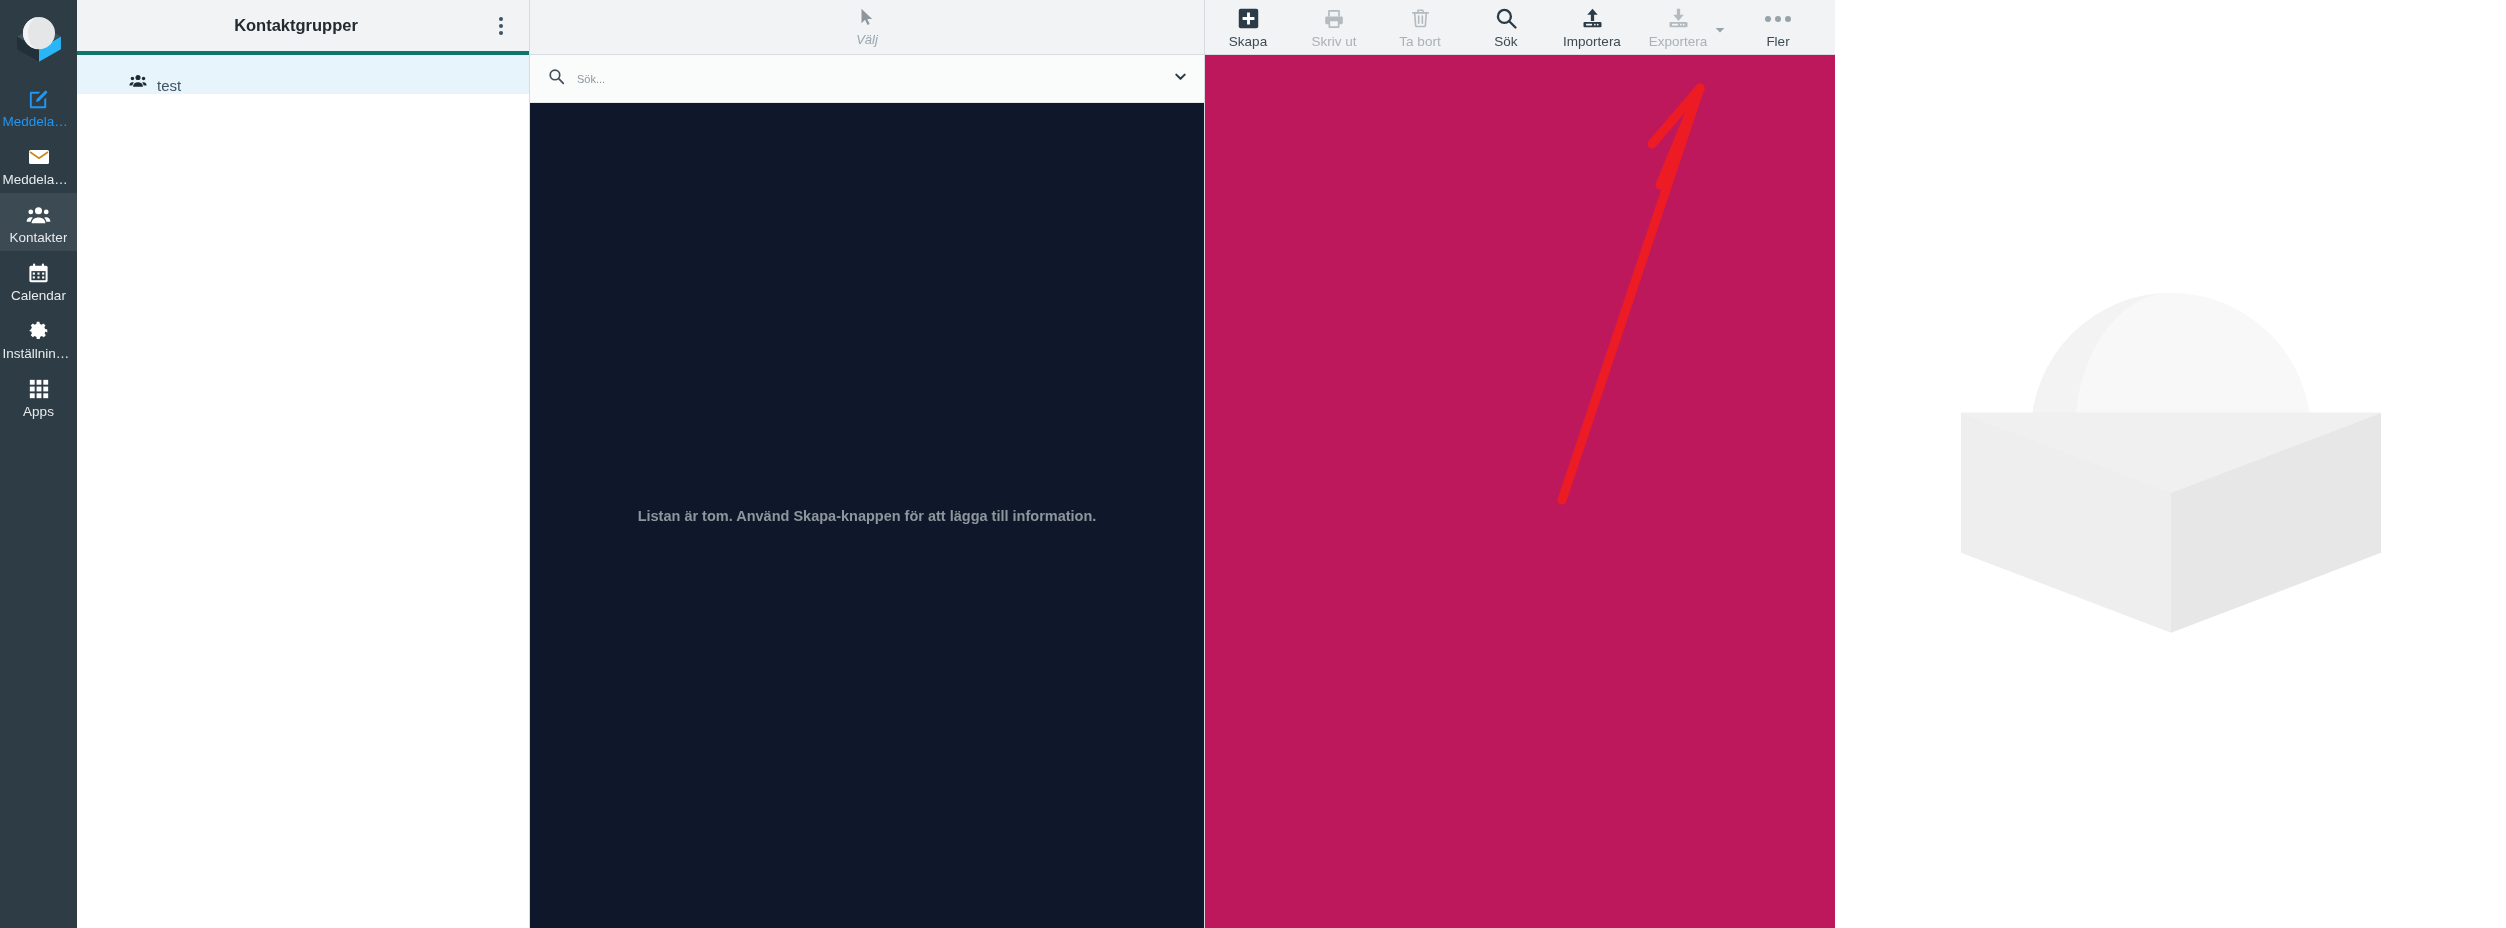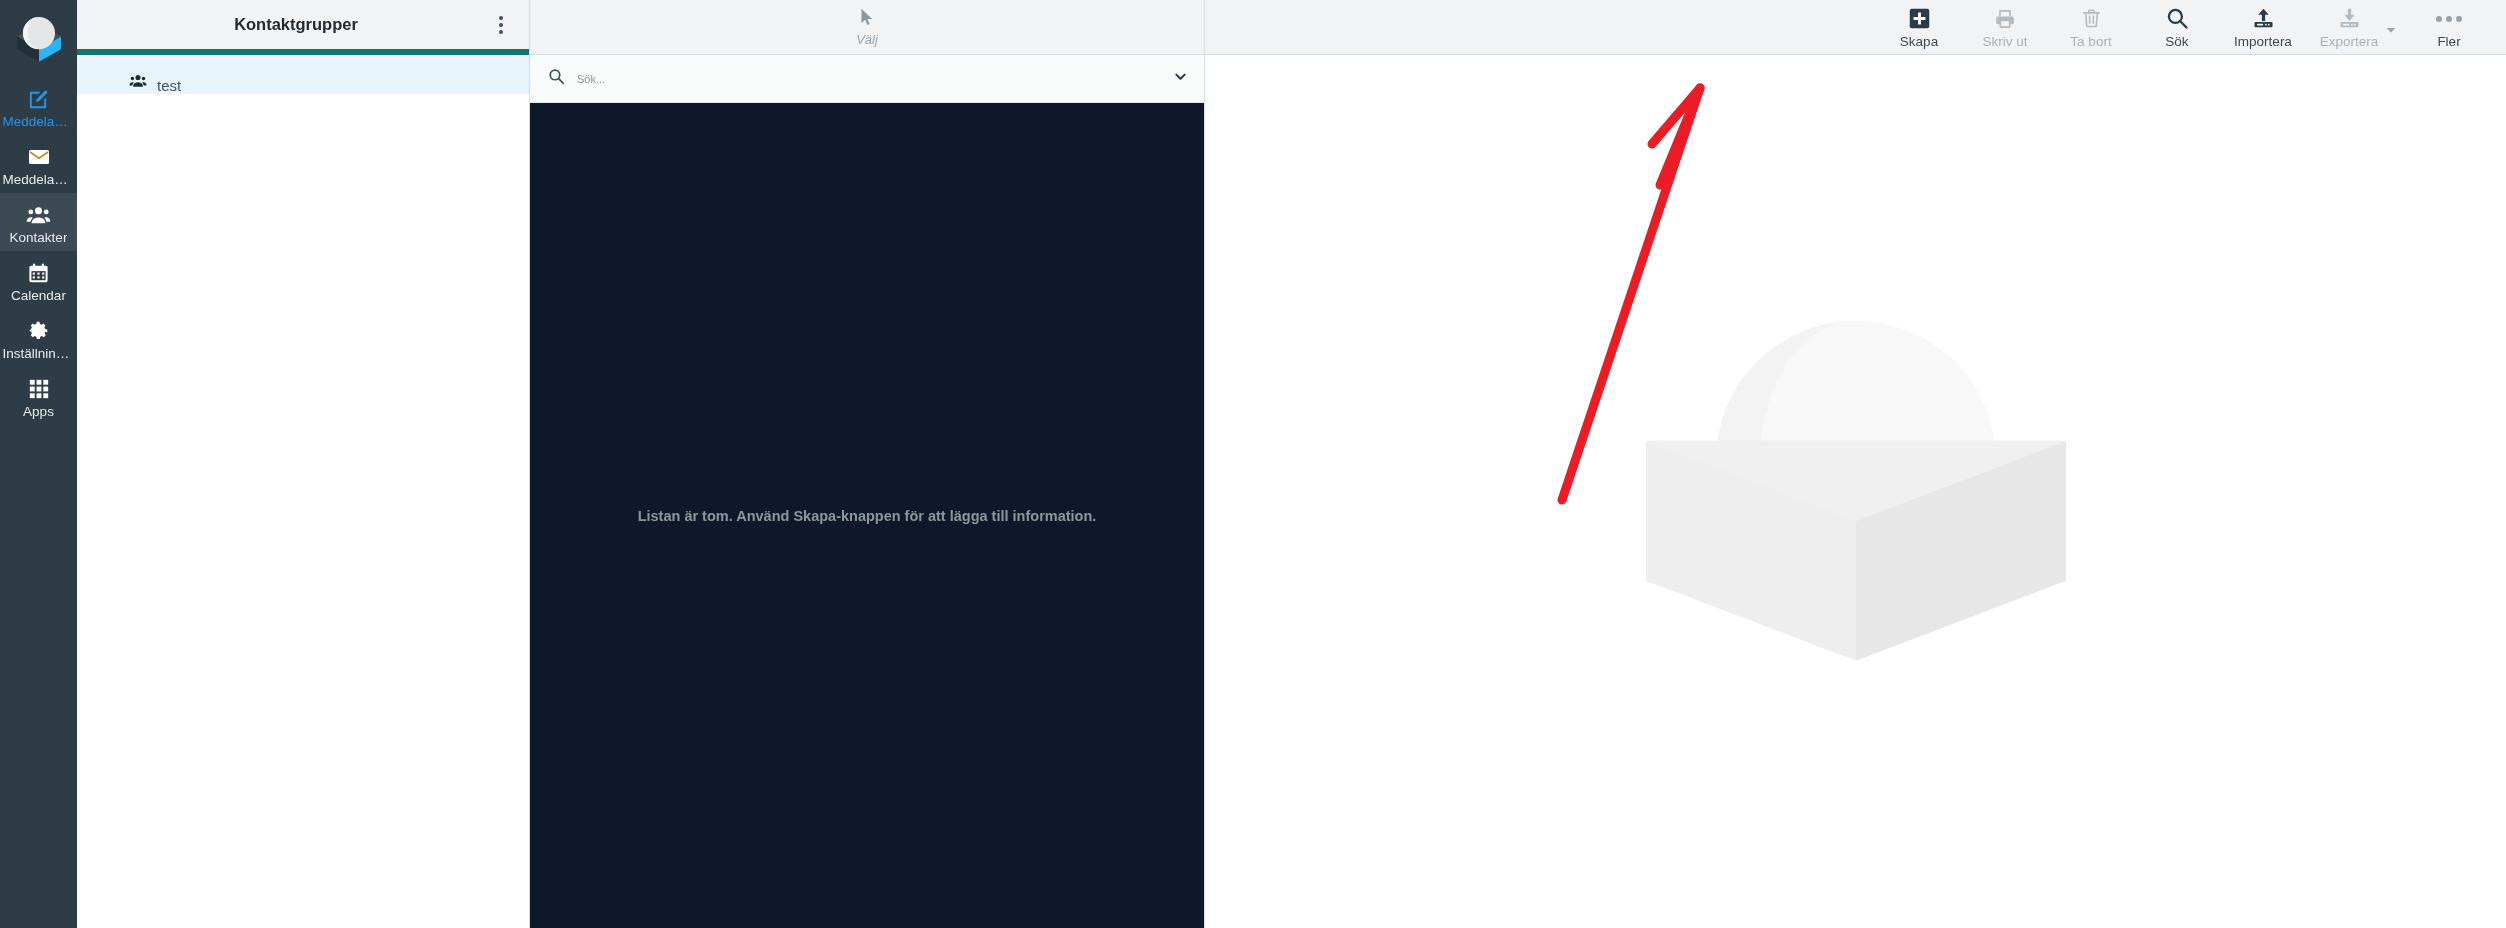--- a/index.html
+++ b/index.html
@@ -38,21 +38,21 @@
   
   .panel-groups {
     width: 453px; min-width: 453px; height: 928px;
     background: #ffffff;
     border-right: 1px solid #d6dde1;
     display: flex; flex-direction: column;
   }
   .pg-header {
     height: 55px; min-height: 55px;
     background: #f1f3f4;
-    border-bottom: 6px solid #0f766e;
+    border-bottom: 4px solid #0f766e;
     display: flex; align-items: center; position: relative;
   }
   .pg-title {
     flex: 1; text-align: center;
     font-size: 16.5px; font-weight: bold; color: #222b31;
     padding-left: 36px;
   }
   .pg-kebab {
     width: 44px; height: 44px; margin-right: 6px;
     display: flex; flex-direction: column; align-items: center; justify-content: center;
@@ -109,22 +109,22 @@
   .pc-body { flex: 1; position: relative; background: #0f172a; }
   .pc-empty {
     position: absolute; left: 0; right: 0; top: 50%;
     transform: translateY(-50%);
     text-align: center; font-size: 14.5px; font-weight: bold;
     color: #8d969c;
   }
 
   
   .panel-detail {
-    flex: 1; height: 928px; background: #a21caf;
-    display: flex; flex-direction: column; position: relative; overflow: hidden;
+    flex: 1; height: 928px; background: #be185d;
+    display: flex; flex-direction: row; position: relative; overflow: hidden;
   }
   .tb {
     height: 55px; min-height: 55px;
     background: #f1f3f4;
     border-bottom: 1px solid #d6dde1;
     display: flex; align-items: center; justify-content: flex-end;
     padding-right: 14px; gap: 0px;
   }
   .tb-btn {
     min-width: 86px; height: 55px;

